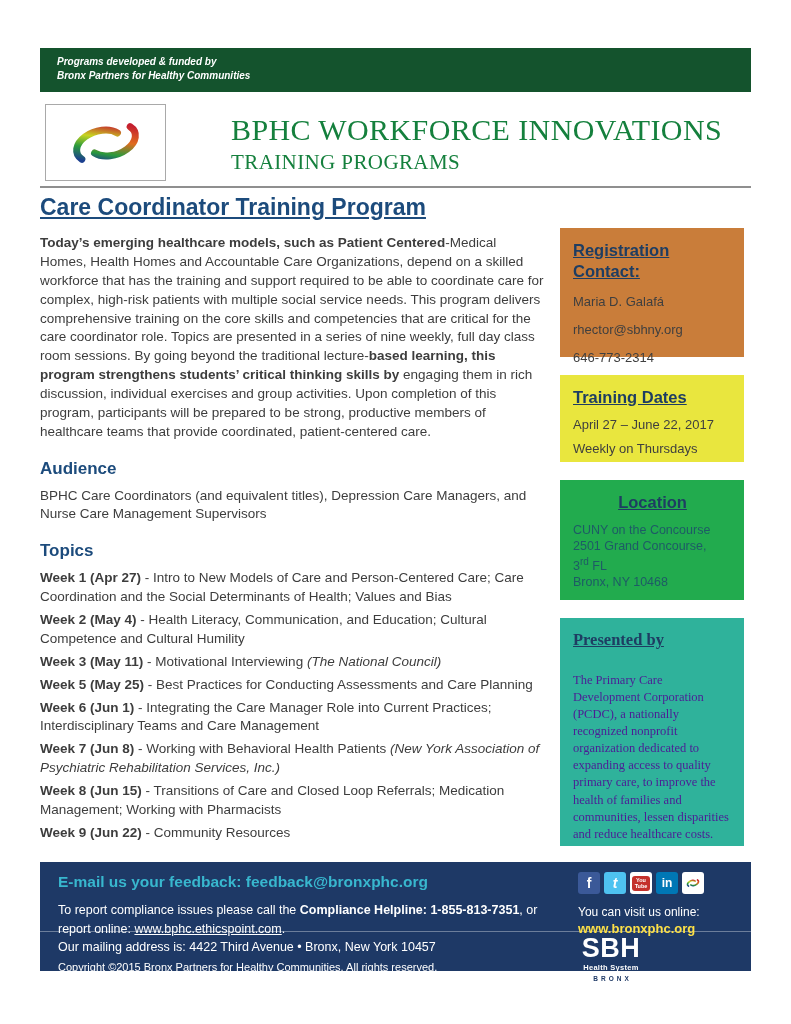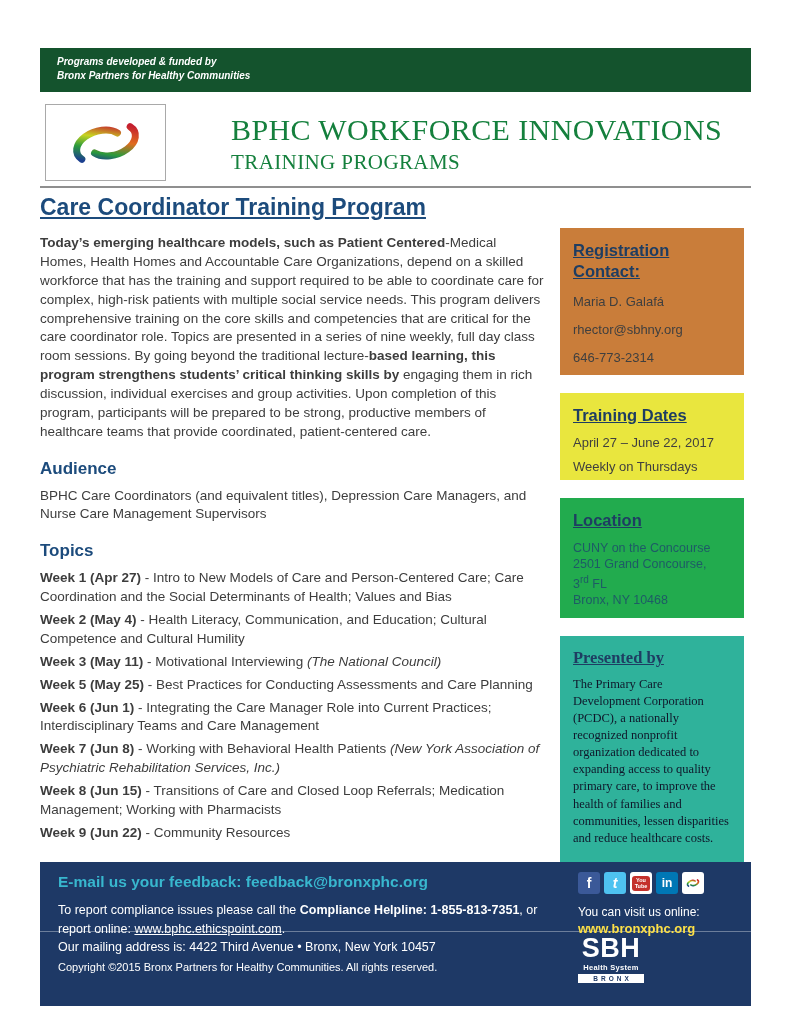--- a/index.html
+++ b/index.html
@@ -21,31 +21,31 @@
   .main-left h2.first { margin-top:0; }
   .bseg { font-weight:bold; }
   .iseg { font-style:italic; }
   .topic { margin-bottom:4px; }
   .topic .wk { font-weight:bold; }
 
   .sidebar { position:absolute; left:560px; top:228px; width:184px; display:flex; flex-direction:column; gap:18px; }
   .box { padding:12px 12px 14px 13px; }
   .box h3 { font-size:16.5px; color:#1e3d62; text-decoration:underline; line-height:1.25; margin-bottom:4px; }
   .box .line { font-size:13px; color:#3f3f3f; margin-top:13px; }
-  .box-orange { background:#c97d3a; height:147px; }
+  .box-orange { background:#c97d3a; height:129px; }
   .box-yellow { background:#e9e63e; height:87px; }
   .box-yellow .line { margin-top:9px; }
   .box-green  { background:#22ab4e; height:120px; }
   .box-green .gline { font-size:12.5px; color:#1e5b66; line-height:1.32; }
-  .box-green h3 { margin-bottom:9px; }
+  .box-green h3 { margin-bottom:9px;text-align:center; }
   .box-teal   { background:#2fb29b; height:228px;font-family:Liberation Serif, serif; }
-  .box-teal p { font-size:12.5px; color:#0f172a; line-height:1.37; margin-top:7px; }
+  .box-teal p { font-size:12.5px; color:#4c1d95; line-height:1.37; margin-top:21px; }
   sup { font-size:10px; vertical-align:super; }
 
-  .footer { position:absolute; left:40px; top:862px; width:711px; height:144px; background:#1e3966; color:#fff; }
+  .footer { position:absolute; left:40px; top:862px; width:711px; height:109px; background:#1e3966; color:#fff; }
   .f-left { position:absolute; left:18px; top:11px; width:505px; }
   .f-feedback { color:#38b7ce; font-weight:bold; font-size:15.5px; }
   .f-compliance { font-size:12.5px; margin-top:10px; line-height:1.5; }
   .f-link { text-decoration:underline; color:#fff; }
   .f-divider { position:absolute; left:0; top:69px; width:711px; height:1px; background:rgba(255,255,255,0.35); }
   .f-mailing { position:absolute; left:18px; top:78px; font-size:12.5px; }
   .f-copyright { position:absolute; left:18px; top:99px; font-size:11px; }
   .f-right { position:absolute; left:538px; top:10px; width:170px; }
   .icons { display:flex; gap:4px; }
   .icon { width:22px; height:22px; border-radius:3px; display:flex; align-items:center; justify-content:center; color:#fff; font-weight:bold; font-size:14px; cursor:pointer; }

